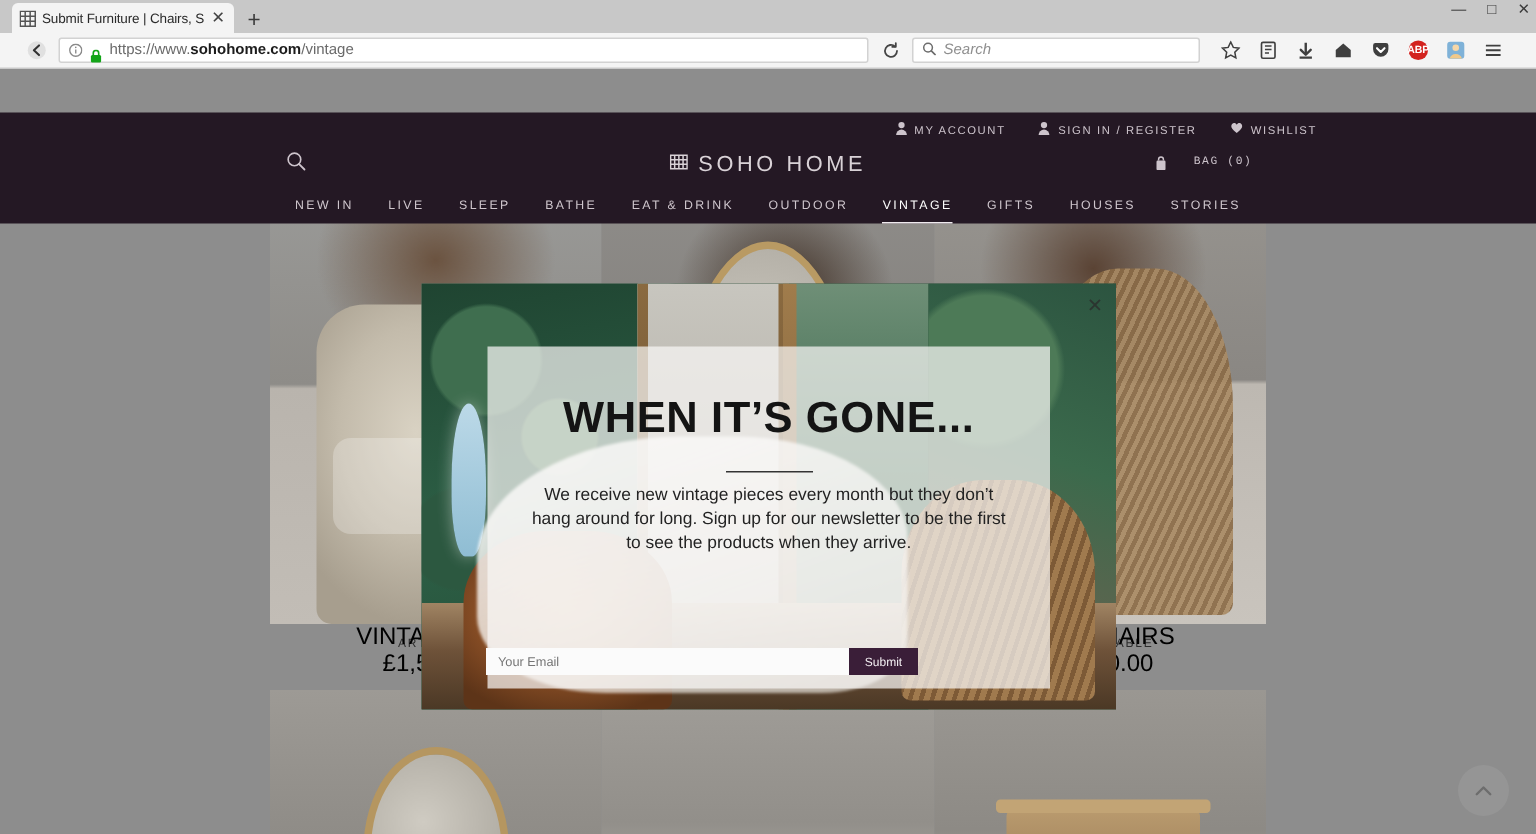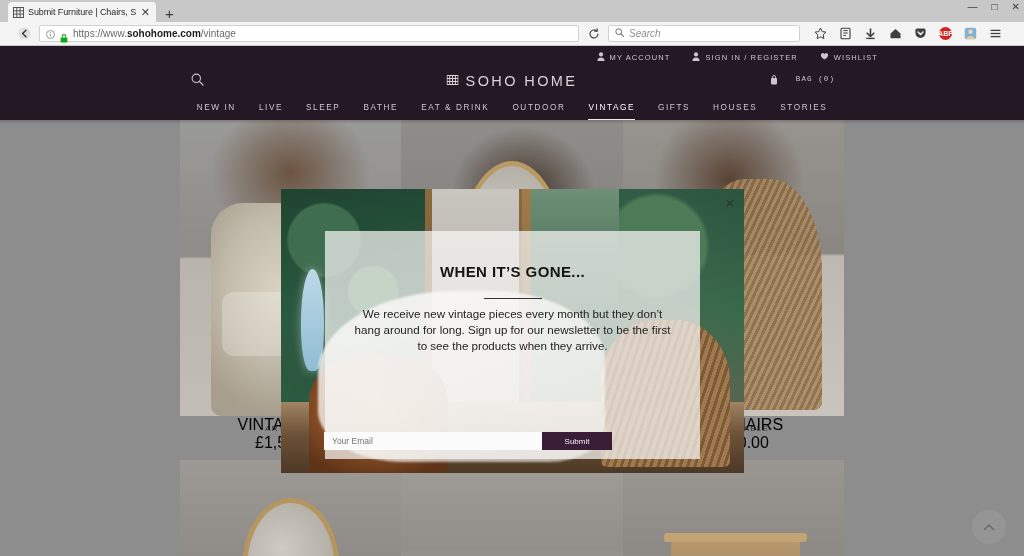--- a/index.html
+++ b/index.html
@@ -55,20 +55,21 @@
   .toolicon { width: 15px; height: 15px; display: flex; align-items: center; justify-content: center; color: #3f3f3f; }
   .circ { width: 13px; height: 13px; border-radius: 50%; display: flex; align-items: center; justify-content: center; font-size: 7px; color: #fff; font-weight: bold; }
 
   
   .viewport { position: relative; width: 1024px; height: 510px; overflow: hidden; background: #8d8d8d; }
 
   .site-header {
     position: relative; z-index: 6; height: 74px;
     background: linear-gradient(#241824, #241824);
     color: #cfc6cd;
+    margin-top: 29px;
   }
   .utility {
     height: 22px; display: flex; justify-content: flex-end; align-items: center;
     gap: 22px; padding-right: 146px; font-size: 7.5px; letter-spacing: 1.1px;
     color: #cdc4cc; text-transform: uppercase;
   }
   .utility .u-item { display: flex; align-items: center; gap: 5px; }
   .logo-row { height: 26px; display: flex; align-items: center; position: relative; }
   .search-ico { position: absolute; left: 191px; top: 50%; transform: translateY(-50%); }
   .brand {
@@ -195,38 +196,38 @@
     font-size: 13px; line-height: 1; opacity: .75;
   }
 
   .modal-panel {
     position: absolute; left: 44px; top: 42px; width: 375px; height: 228px;
     background: rgba(248,247,245,.72);
     display: flex; flex-direction: column; align-items: center;
     padding: 26px 24px 0;
   }
   .modal-title {
-    font-size: 15px; font-weight: bold; letter-spacing: 0.4px; color: #141414;
+    font-size: 29px; font-weight: bold; letter-spacing: 0.4px; color: #141414;
     text-align: center; margin-top: 6px;
   }
   .modal-rule { width: 58px; height: 1px; background: #343434; margin: 18px 0 0; }
   .modal-copy {
     margin-top: 7px; text-align: center; font-size: 11.6px; line-height: 1.38; color: #232323;
     max-width: 330px;
   }
   .form-row {
     position: absolute; left: 43px; bottom: 23px; width: 288px; height: 18px; display: flex;
   }
   .email-input {
     flex: 1; background: #fbfbfb; border: none; outline: none; height: 18px;
     font-size: 8.5px; color: #9b9b9b; padding: 0 8px;
     font-family: "Liberation Sans", sans-serif;
   }
   .submit-btn {
-    width: 70px; height: 18px; background: #3a1e38; color: #f3eff2;
+    width: 46px; height: 18px; background: #3a1e38; color: #f3eff2;
     font-size: 8px; border: none; display: flex; align-items: center; justify-content: center;
     font-family: "Liberation Sans", sans-serif;
   }
 
   .back-top {
     position: absolute; right: 18px; bottom: 12px; width: 34px; height: 34px; z-index: 22;
     border-radius: 50%; background: rgba(255,255,255,.07);
     display: flex; align-items: center; justify-content: center; color: #6f6f6f;
   }
 

